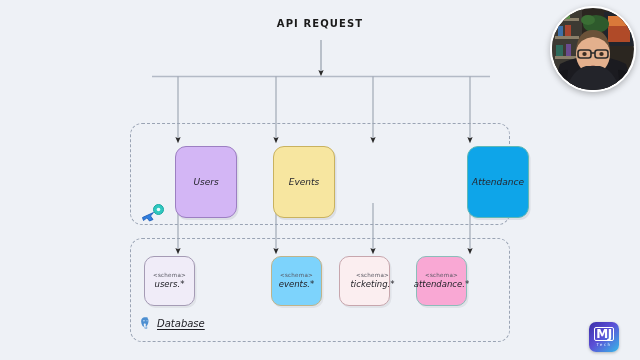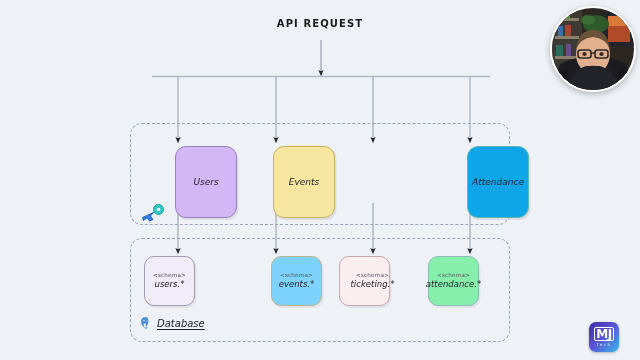--- a/index.html
+++ b/index.html
@@ -234,21 +234,21 @@
     <div class="schema-name">users.*</div>
   </div>
   <div class="card schema-card" id="sch1" style="left: 233px; background: #7dd3fc; border-color: rgb(191, 180, 138); margin-left: 38px;">
     <div class="schema-tag">&lt;schema&gt;</div>
     <div class="schema-name">events.*</div>
   </div>
   <div class="card schema-card" id="sch2" style="left: 339px; background: rgb(251, 238, 240); border-color: rgb(199, 166, 173); padding-left: 16px;">
     <div class="schema-tag">&lt;schema&gt;</div>
     <div class="schema-name">ticketing.*</div>
   </div>
-  <div class="card schema-card" id="sch3" style="left: 428px; background: #86efac; border-color: rgb(140, 189, 186);">
+  <div class="card schema-card" id="sch3" style="left: 416px; background: #f9a8d4; border-color: rgb(140, 189, 186);">
     <div class="schema-tag">&lt;schema&gt;</div>
     <div class="schema-name">attendance.*</div>
   </div>
 
   <div id="db-label">
     <svg width="13" height="14" viewBox="0 0 24 24">
       <path d="M12 1.6c-3.1 0-5.2 1-6.4 2.3C4.3 5.3 3.8 7.1 3.9 9c.1 2.3.9 4.9 1.9 7 .5 1.1 1.1 2 1.7 2.5.5.4 1.1.5 1.5.1.4-.4.4-1 .2-1.7-.2-.7-.5-1.4-.5-2.2 0-.9.4-1.5 1-1.8.5-.2 1.1-.2 1.6-.1.6.2 1 .6 1.2 1.2.2.6.1 1.3-.1 2-.2.7-.3 1.4.1 1.8.4.4 1 .3 1.5-.1.7-.5 1.3-1.5 1.8-2.6 1-2.1 1.7-4.6 1.8-6.9.1-1.9-.4-3.7-1.7-5.1C17.2 2.6 15.1 1.6 12 1.6z" fill="#4d8fd1"></path>
       <path d="M9.2 6.6c.6 0 1.1.6 1.1 1.3s-.5 1.3-1.1 1.3S8.1 8.6 8.1 7.9s.5-1.3 1.1-1.3z" fill="#ffffff"></path>
       <path d="M14.8 6.7c.5 0 .9.5.9 1.1s-.4 1.1-.9 1.1-.9-.5-.9-1.1.4-1.1.9-1.1z" fill="#ffffff"></path>
       <path d="M11 19.5c.1 1 .2 2 .4 2.6" stroke="#4d8fd1" stroke-width="1.6" fill="none" stroke-linecap="round"></path>

